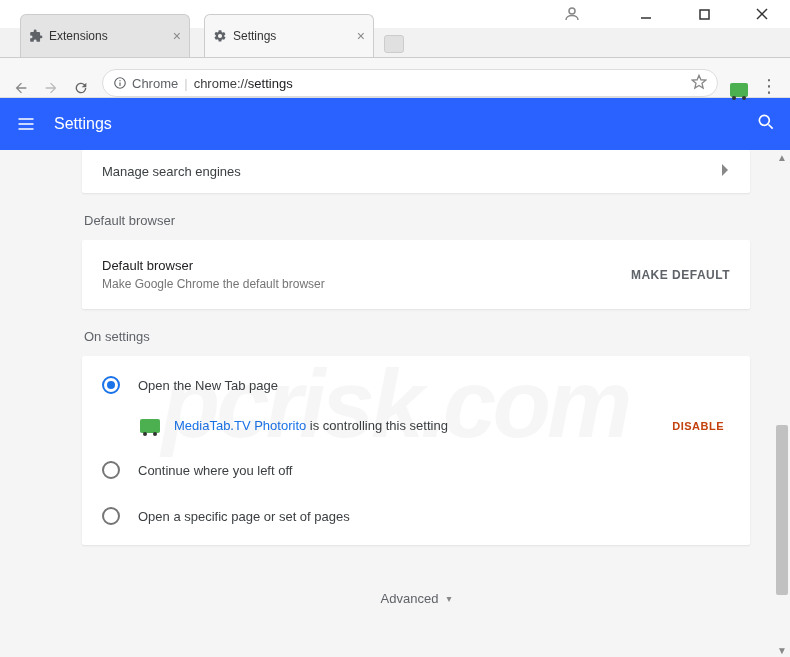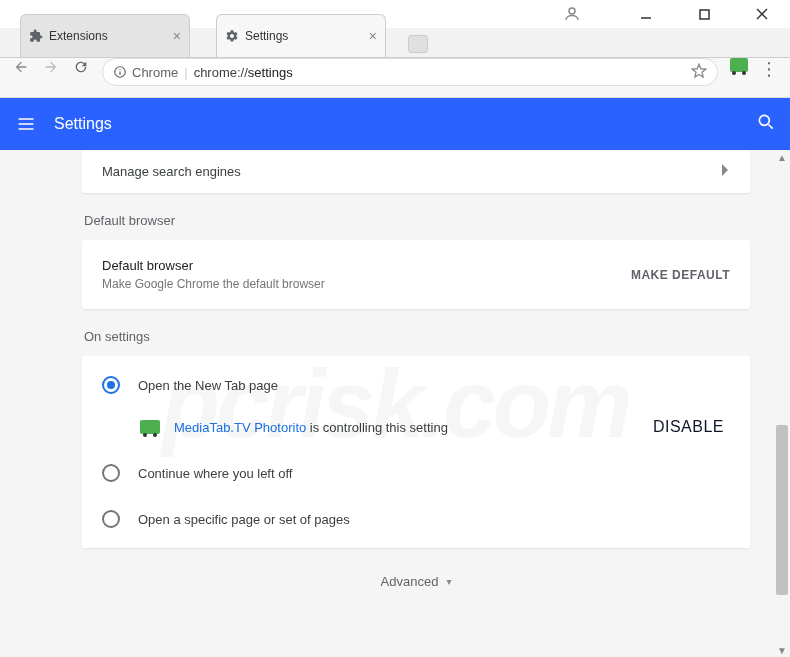--- a/index.html
+++ b/index.html
@@ -5,28 +5,28 @@
 * { margin: 0; padding: 0; box-sizing: border-box; font-family: 'Segoe UI', Arial, sans-serif; }
 body { width: 790px; height: 657px; background: #fff; position: relative; overflow: hidden; }
 
 
 .window-bar { height: 28px; background: #fff; display: flex; justify-content: flex-end; align-items: center; padding-right: 8px; gap: 18px; }
 .window-bar .win-ctrl { width: 40px; height: 28px; display: flex; align-items: center; justify-content: center; font-size: 14px; color: #333; }
 .window-bar svg { display: block; }
 
 
 .tab-strip { height: 30px; background: #f2f2f2; display: flex; align-items: flex-end; padding-left: 20px; border-bottom: 1px solid #ccc; }
-.tab { height: 43px; background: #e4e4e4; border: 1px solid #ccc; border-bottom: none; border-top-left-radius: 6px; border-top-right-radius: 6px; display: flex; align-items: center; padding: 0 8px; margin-right: 26px; min-width: 170px; position: relative; font-size: 12px; color: #333; }
+.tab { height: 43px; background: #e4e4e4; border: 1px solid #ccc; border-bottom: none; border-top-left-radius: 6px; border-top-right-radius: 6px; display: flex; align-items: center; padding: 0 8px; margin-right: 14px; min-width: 170px; position: relative; font-size: 12px; color: #333; }
 .tab.active { background: #f7f7f7; }
 .tab .tab-icon { width: 14px; height: 14px; margin-right: 6px; display: flex; align-items: center; justify-content: center; }
 .tab .tab-close { margin-left: auto; color: #888; font-size: 14px; line-height: 1; }
 .newtab { width: 20px; height: 18px; background: #e0e0e0; border: 1px solid #ccc; border-radius: 3px; margin-left: -4px; margin-bottom: 4px; }
 
 
-.omnibar { height: 40px; background: #f7f7f7; display: flex; align-items: flex-start; padding: 0 12px; gap: 12px; border-bottom: 1px solid #ddd; }
+.omnibar { height: 40px; background: #f7f7f7; display: flex; align-items: flex-end; padding: 0 12px; gap: 12px; border-bottom: 1px solid #ddd; }
 .nav-btn { color: #888; display: flex; align-items: center; justify-content: center; width: 18px; height: 18px; }
 .addr { flex: 1; height: 28px; background: #fff; border: 1px solid #ddd; border-radius: 14px; display: flex; align-items: center; padding: 0 10px; gap: 6px; font-size: 13px; color: #333; }
 .addr .origin-chip { display: flex; align-items: center; gap: 5px; color: #5f6368; }
 .addr .addr-origin { color: #5f6368; }
 .addr .addr-path { color: #202124; }
 .addr .addr-dim { color: #404040; }
 .addr .star { margin-left: auto; color: #888; }
 .ext-icon { width: 18px; height: 14px; background: #4caf50; border-radius: 2px; position: relative; }
 .ext-icon::after { content:''; position:absolute; bottom:-3px; left:2px; width:4px; height:4px; background:#333; border-radius:50%; box-shadow: 10px 0 0 #333; }
 .menu-dots { color: #666; font-size: 18px; }
@@ -37,21 +37,21 @@
 .blue-header .title { font-size: 16px; font-weight: 400; }
 .blue-header .search { margin-left: auto; }
 
 
 .content-wrap { height: 507px; background: #f5f5f5; position: relative; overflow: hidden; }
 .content { padding: 0 0 0 82px; padding-right: 40px; padding-top: 0; }
 .scrollbar-thumb { position: absolute; right: 2px; top: 275px; width: 12px; height: 170px; background: #c1c1c1; border-radius: 2px; }
 .scrollbar-arrow-up { position: absolute; right: 3px; top: 2px; width: 10px; height: 10px; display:flex; align-items:center; justify-content:center; color:#888; font-size:10px;}
 .scrollbar-arrow-down { position: absolute; right: 3px; bottom: 2px; width: 10px; height: 10px; display:flex; align-items:center; justify-content:center; color:#888; font-size:10px;}
 
-.card { background: #fff; border-radius: 2px; box-shadow: 0 1px 2px rgba(0,0,0,0.08); }
+.card { background: #fff; border-radius: 2px; box-shadow: 0 1px 2px rgba(0,0,0,0.08); margin-bottom: 20px; }
 .row-link { display: flex; align-items: center; justify-content: space-between; padding: 14px 20px; font-size: 13px; color: #3c4043; }
 .row-link .chev { color: #888; }
 
 .section-label { font-size: 13px; color: #5f6368; margin: 20px 0 12px 2px; }
 
 .db-card { padding: 18px 20px; display: flex; align-items: center; justify-content: space-between; }
 .db-left { display: flex; flex-direction: column; gap: 4px; }
 .db-title { font-size: 13px; color: #202124; }
 .db-sub { font-size: 12px; color: #757575; }
 .btn-flat { font-size: 12px; font-weight: 700; color: #5f6368; letter-spacing: 0.5px; background: none; border: none; cursor: pointer; }
@@ -60,21 +60,21 @@
 .radio-row { display: flex; align-items: center; padding: 14px 20px; gap: 18px; font-size: 13px; color: #3c4043; }
 .radio { width: 18px; height: 18px; border: 2px solid #757575; border-radius: 50%; position: relative; flex-shrink: 0; }
 .radio.checked { border-color: #1a73e8; }
 .radio.checked::after { content: ''; position: absolute; top: 3px; left: 3px; width: 8px; height: 8px; background: #1a73e8; border-radius: 50%; }
 
 .control-row { display: flex; align-items: center; padding: 10px 20px 14px 58px; gap: 14px; font-size: 13px; }
 .control-row .ext-icon-sm { width: 20px; height: 14px; background: #4caf50; border-radius: 2px; position: relative; flex-shrink: 0; }
 .control-row .ext-icon-sm::after { content:''; position:absolute; bottom:-3px; left:3px; width:4px; height:4px; background:#333; border-radius:50%; box-shadow: 10px 0 0 #333; }
 .control-row .link { color: #1a73e8; }
 .control-row .msg { color: #3c4043; }
-.control-row .disable { margin-left: auto; font-size: 16px; font-weight: 400; color: #0f172a; letter-spacing: 0.5px; padding-right: 6px; }
+.control-row .disable { margin-left: auto; font-size: 11px; font-weight: 700; color: #c2410c; letter-spacing: 0.5px; padding-right: 6px; }
 
 .advanced { text-align: left; padding: 26px 0; font-size: 13px; color: #5f6368; display: flex; align-items: center; justify-content: center; gap: 8px; }
 .advanced .caret { font-size: 10px; color: #888; }
 
 
 .watermark { position: absolute; top: 50%; left: 50%; transform: translate(-50%, -50%); font-size: 96px; font-weight: 700; color: rgba(0,0,0,0.035); font-style: italic; pointer-events: none; white-space: nowrap; letter-spacing: -4px; }
 </style>
 </head>
 <body>
 

